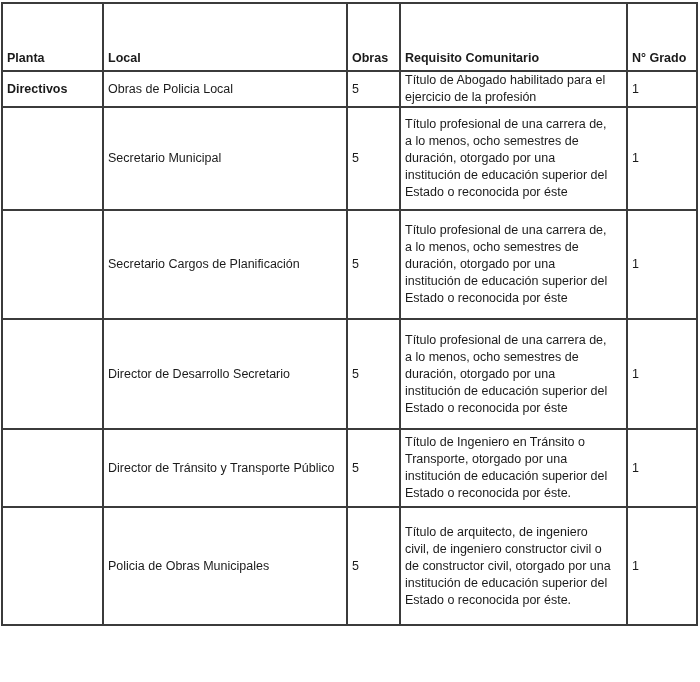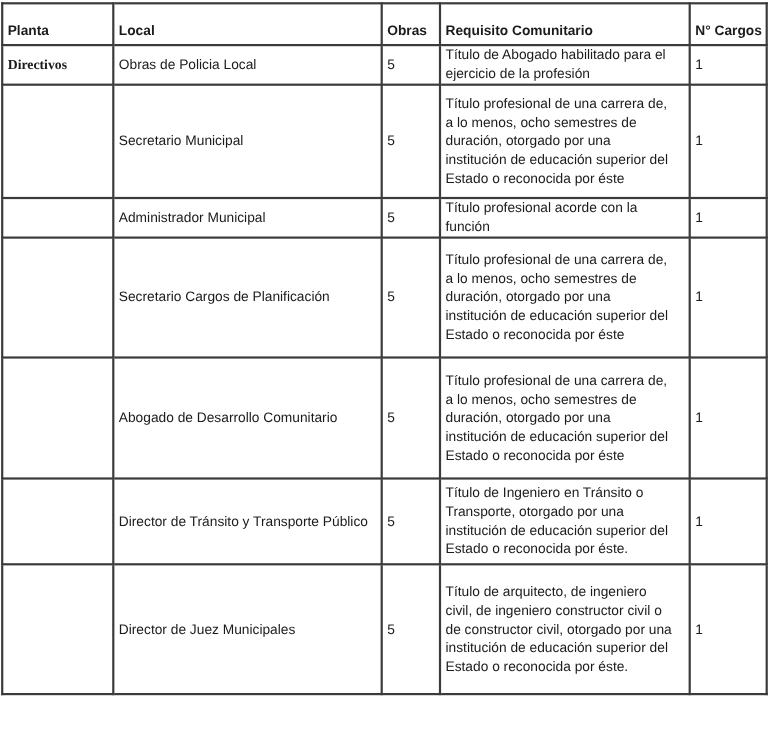--- a/index.html
+++ b/index.html
@@ -37,29 +37,29 @@
     vertical-align: middle;
     padding: 0 2px 0 4px;
     overflow: hidden;
   }
   table.staff th {
     vertical-align: bottom;
     font-weight: bold;
     padding-bottom: 3px;
     white-space: nowrap;
   }
-  tr.h-head { height: 38px; }
+  tr.h-head { height: 68px; }
   tr.h35  { height: 35px;  }
   tr.h103 { height: 103px; }
   tr.h109 { height: 109px; }
   tr.h110 { height: 110px; }
   tr.h78  { height: 78px;  }
   tr.h118 { height: 118px; }
 
-  td.planta { font-weight: bold; font-family: Liberation Serif, serif; }
+  td.planta { font-weight: bold; }
   td.cargo  { white-space: nowrap; }
   td.req    {
     white-space: pre-line;
     padding: 3px 5px 3px 4px;
   }
 </style>
 </head>
 <body>
 
 <div class="page">
@@ -70,21 +70,21 @@
       <col class="c-grado">
       <col class="c-req">
       <col class="c-num">
     </colgroup>
     <thead>
       <tr class="h-head">
         <th>Planta</th>
         <th>Local</th>
         <th>Obras</th>
         <th>Requisito Comunitario</th>
-        <th>N° Cargos</th>
+        <th>N° Grado</th>
       </tr>
     </thead>
     <tbody>
       <tr class="h35">
         <td class="planta">Directivos</td>
         <td class="cargo">Obras de Policia Local</td>
         <td class="grado">5</td>
         <td class="req">Título de Abogado habilitado para el
 ejercicio de la profesión</td>
         <td class="num">1</td>
@@ -93,63 +93,55 @@
         <td class="planta"></td>
         <td class="cargo">Secretario Municipal</td>
         <td class="grado">5</td>
         <td class="req">Título profesional de una carrera de,
 a lo menos, ocho semestres de
 duración, otorgado por una
 institución de educación superior del
 Estado o reconocida por éste</td>
         <td class="num">1</td>
       </tr>
-      <tr class="h35">
-        <td class="planta"></td>
-        <td class="cargo">Administrador Municipal</td>
-        <td class="grado">5</td>
-        <td class="req">Título profesional acorde con la
-función</td>
-        <td class="num">1</td>
-      </tr>
       <tr class="h109">
         <td class="planta"></td>
         <td class="cargo">Secretario Cargos de Planificación</td>
         <td class="grado">5</td>
         <td class="req">Título profesional de una carrera de,
 a lo menos, ocho semestres de
 duración, otorgado por una
 institución de educación superior del
 Estado o reconocida por éste</td>
         <td class="num">1</td>
       </tr>
       <tr class="h110">
         <td class="planta"></td>
-        <td class="cargo">Abogado de Desarrollo Comunitario</td>
+        <td class="cargo">Director de Desarrollo Secretario</td>
         <td class="grado">5</td>
         <td class="req">Título profesional de una carrera de,
 a lo menos, ocho semestres de
 duración, otorgado por una
 institución de educación superior del
 Estado o reconocida por éste</td>
         <td class="num">1</td>
       </tr>
       <tr class="h78">
         <td class="planta"></td>
         <td class="cargo">Director de Tránsito y Transporte Público</td>
         <td class="grado">5</td>
         <td class="req">Título de Ingeniero en Tránsito o
 Transporte, otorgado por una
 institución de educación superior del
 Estado o reconocida por éste.</td>
         <td class="num">1</td>
       </tr>
       <tr class="h118">
         <td class="planta"></td>
-        <td class="cargo">Director de Juez Municipales</td>
+        <td class="cargo">Policia de Obras Municipales</td>
         <td class="grado">5</td>
         <td class="req">Título de arquitecto, de ingeniero
 civil, de ingeniero constructor civil o
 de constructor civil, otorgado por una
 institución de educación superior del
 Estado o reconocida por éste.</td>
         <td class="num">1</td>
       </tr>
     </tbody>
   </table>

